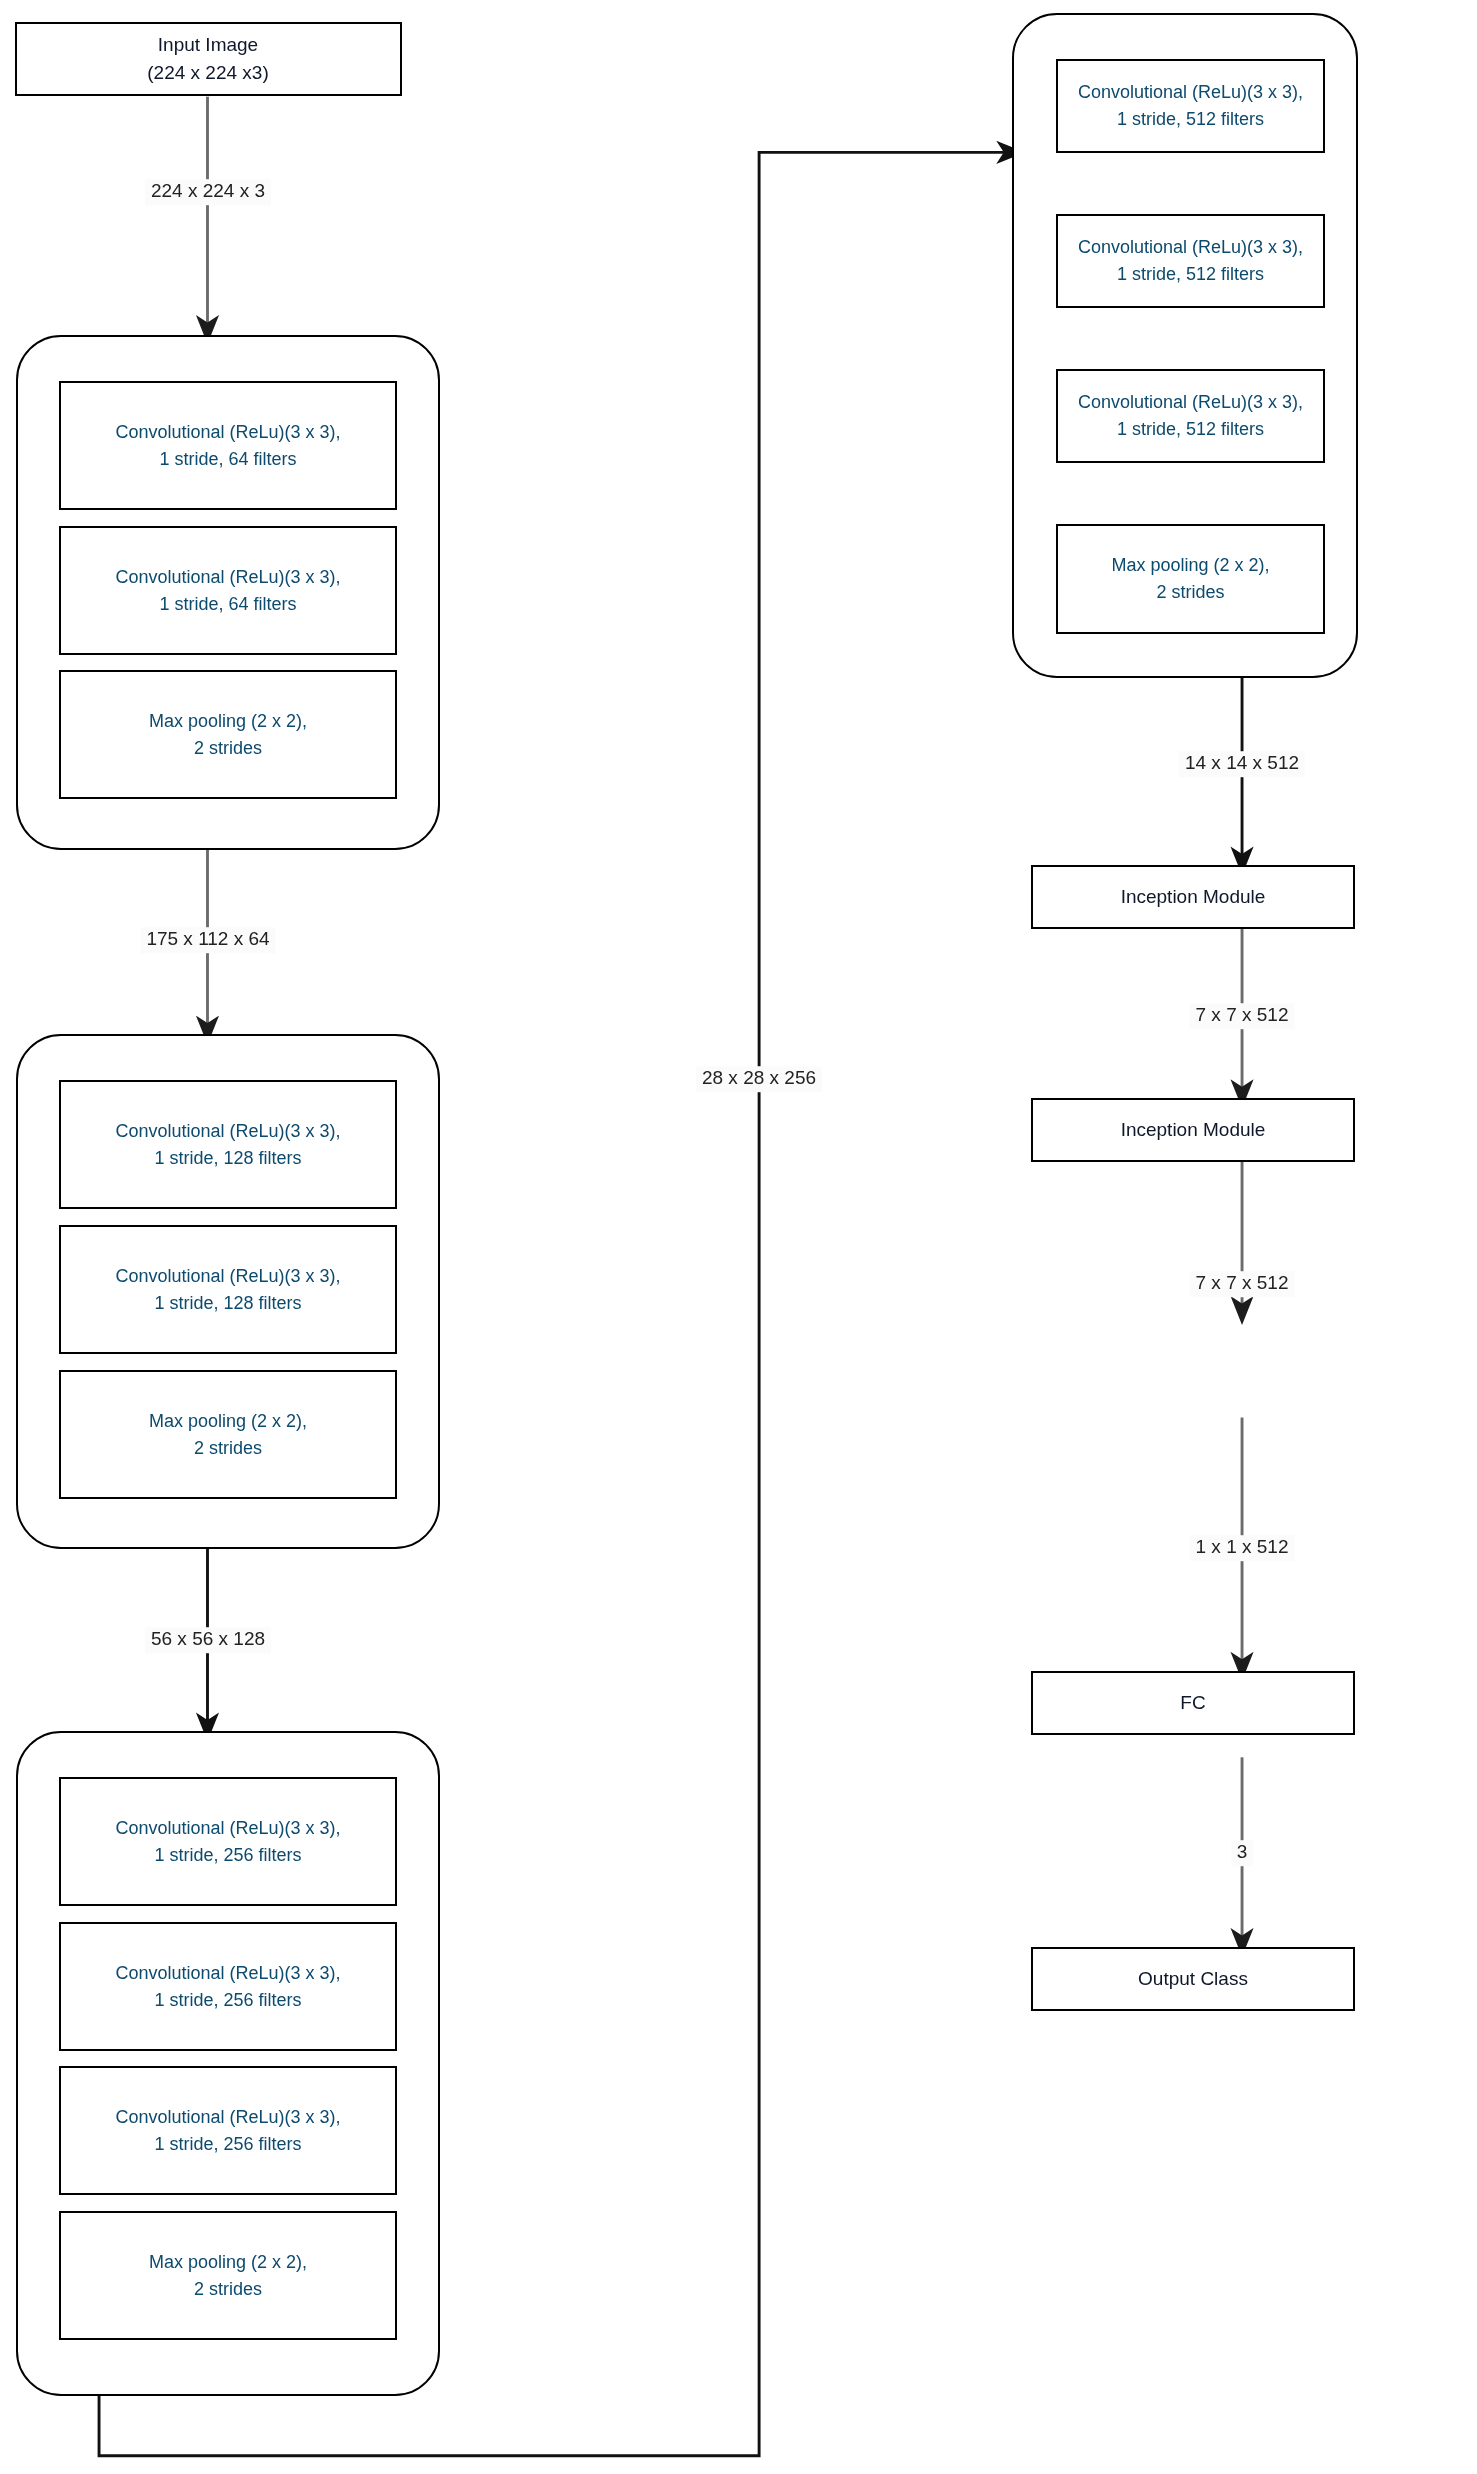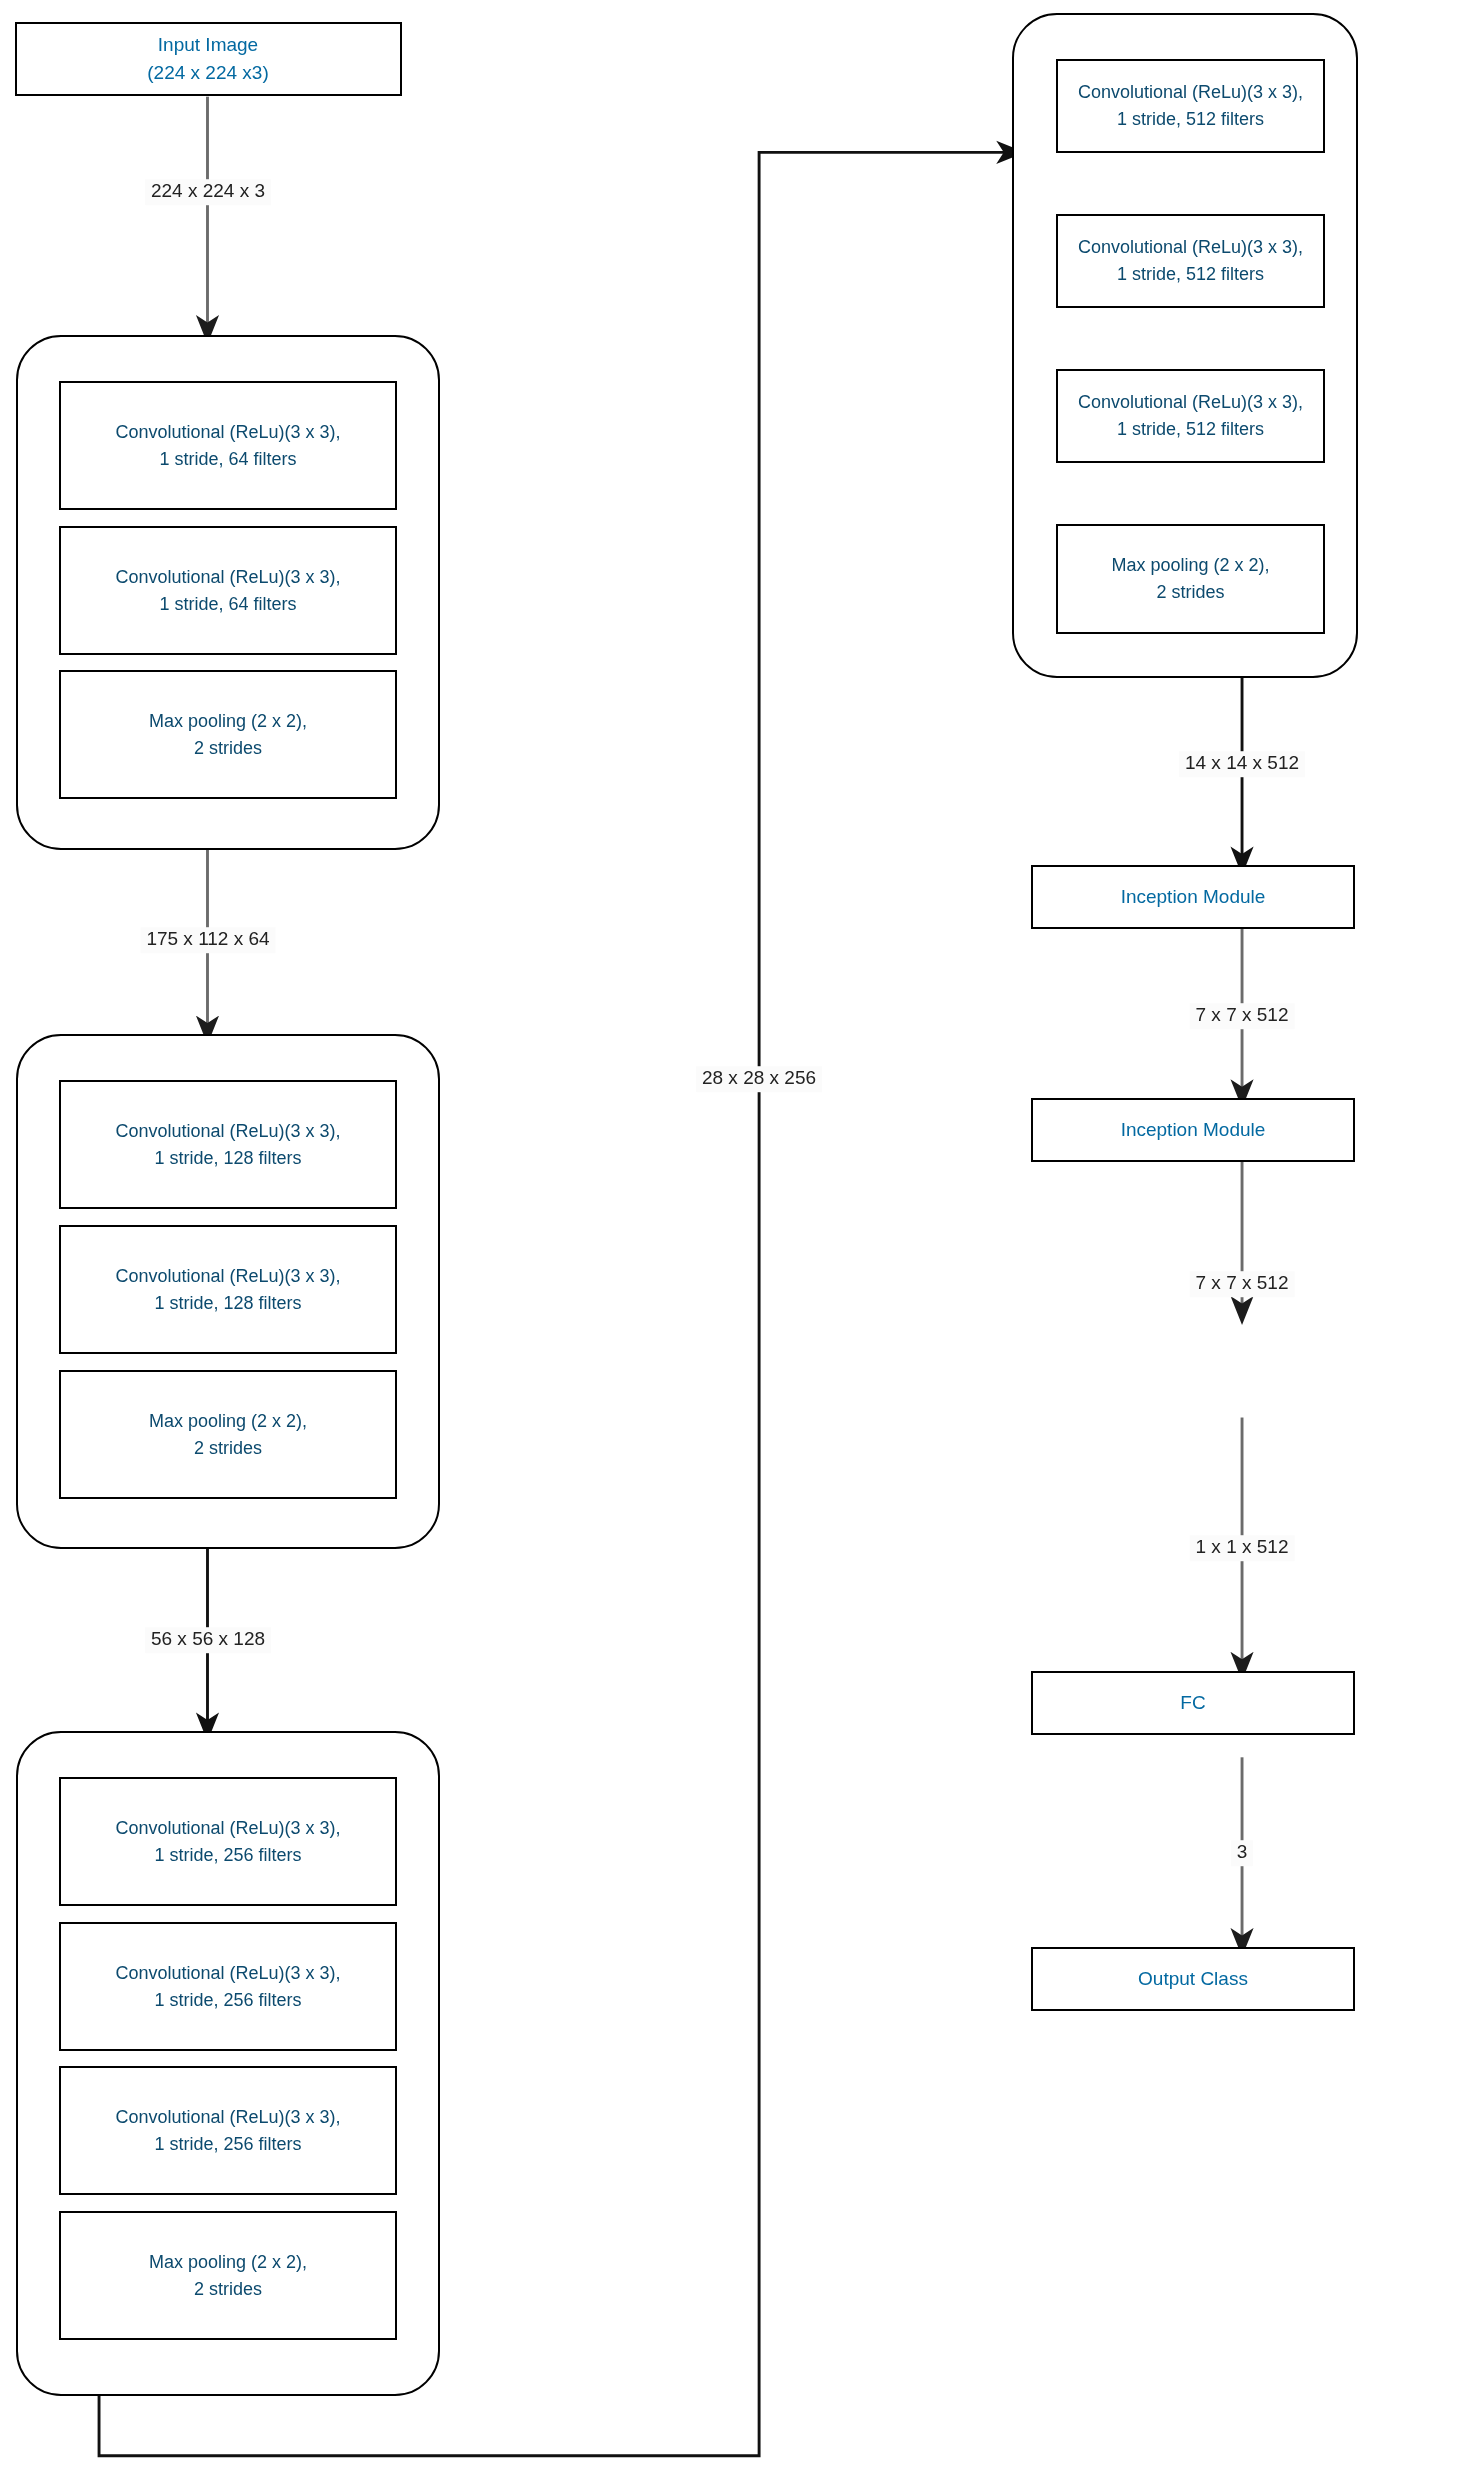--- a/index.html
+++ b/index.html
@@ -7,21 +7,21 @@
        font-family:"Liberation Sans","DejaVu Sans",sans-serif;
        color:#1a1a1a;-webkit-font-smoothing:antialiased;}
   #canvas{position:absolute;left:0;top:0;width:1477px;height:2475px;overflow:hidden;}
   svg#wires{position:absolute;left:0;top:0;width:1477px;height:2475px;pointer-events:none;}
 
   .node{position:absolute;box-sizing:border-box;background:#ffffff;
         border:2.2px solid #000000;display:flex;align-items:center;
         justify-content:center;text-align:center;line-height:1.45;}
   .node .txt{display:block;white-space:pre-line;}
 
-  .plain{font-size:19px;color:#0369a1;}
+  .plain{font-size:19px;color:#0f172a;}
   .group{position:absolute;box-sizing:border-box;background:#ffffff;
          border:2.2px solid #000000;border-radius:45px;}
   .layer{position:absolute;box-sizing:border-box;background:#ffffff;
          border:2.2px solid #000000;display:flex;align-items:center;
          justify-content:center;text-align:center;font-size:18px;
          color:#0c4a6e;line-height:1.5;}
   .layer .txt{white-space:pre-line;display:block;}
 
   .edgelabel{position:absolute;font-size:19px;color:#222222;
              background:#fbfbfb;padding:1.4px 5.8px;white-space:nowrap;

